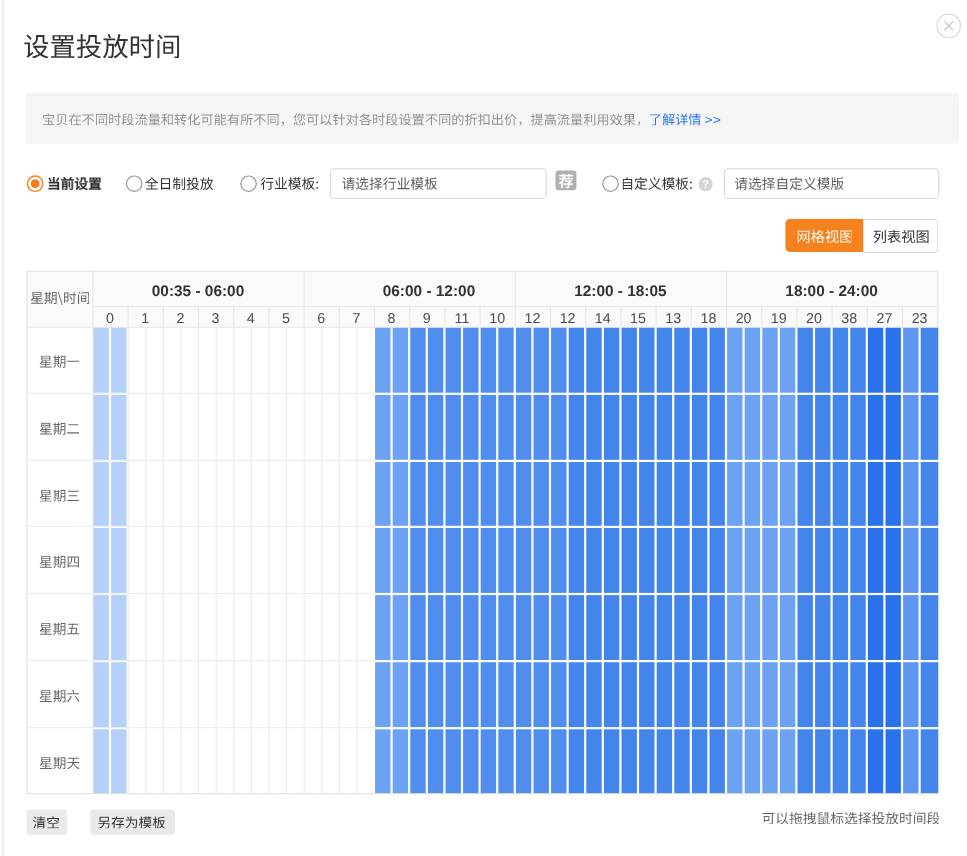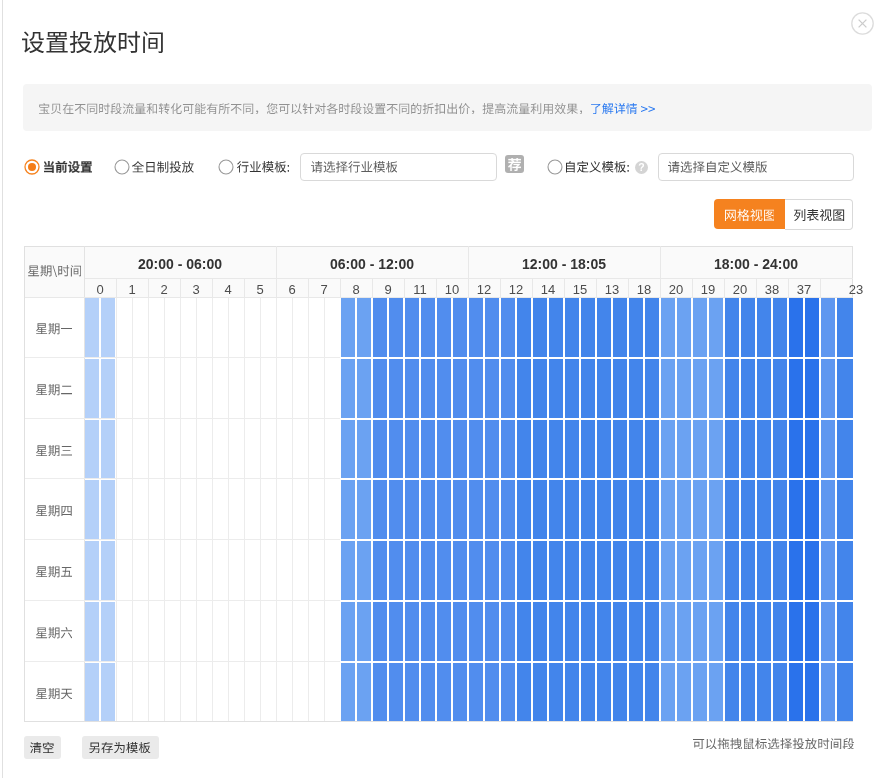--- a/index.html
+++ b/index.html
@@ -100,22 +100,22 @@
 <div class="abs" style="left:532px;top:278px;width:1px;height:19px;background:#e8e8e8;"></div>
 <div class="abs" style="left:564px;top:278px;width:1px;height:19px;background:#e8e8e8;"></div>
 <div class="abs" style="left:596px;top:278px;width:1px;height:19px;background:#e8e8e8;"></div>
 <div class="abs" style="left:628px;top:278px;width:1px;height:19px;background:#e8e8e8;"></div>
 <div class="abs" style="left:660px;top:278px;width:1px;height:19px;background:#e8e8e8;"></div>
 <div class="abs" style="left:692px;top:278px;width:1px;height:19px;background:#e8e8e8;"></div>
 <div class="abs" style="left:724px;top:278px;width:1px;height:19px;background:#e8e8e8;"></div>
 <div class="abs" style="left:756px;top:278px;width:1px;height:19px;background:#e8e8e8;"></div>
 <div class="abs" style="left:788px;top:278px;width:1px;height:19px;background:#e8e8e8;"></div>
 <div class="abs" style="left:820px;top:278px;width:1px;height:19px;background:#e8e8e8;"></div>
-<div class="abs" style="left:120px;top:256.5px;width:120px;text-align:center;font-size:14px;font-weight:bold;color:#333;line-height:14px;">20:00 - 06:00</div>
-<div class="abs" style="left:312px;top:256.5px;width:120px;text-align:center;font-size:14px;font-weight:bold;color:#333;line-height:14px;">06:00 - 12:00</div>
+<div class="abs" style="left:120px;top:256.5px;width:120px;text-align:center;font-size:14px;font-weight:bold;color:#333;line-height:14px;">00:35 - 06:00</div>
+<div class="abs" style="left:312px;top:256.5px;width:120px;text-align:right;font-size:14px;font-weight:bold;color:#333;line-height:14px;">06:00 - 12:00</div>
 <div class="abs" style="left:504px;top:256.5px;width:120px;text-align:center;font-size:14px;font-weight:bold;color:#333;line-height:14px;">12:00 - 18:05</div>
 <div class="abs" style="left:696px;top:256.5px;width:120px;text-align:center;font-size:14px;font-weight:bold;color:#333;line-height:14px;">18:00 - 24:00</div>
 <svg style="position:absolute;left:27.5px;top:264.7px;" width="53.2" height="12.7" viewBox="0.62 -10.44 53.19 12.68">
     <path fill="#666666" d="M2.3 -2.3H10.4V-1.5H2.3ZM2.5 -4.3H10.9V-3.5H2.5ZM0.8 -0.2H11.7V0.7H0.8ZM5.8 -5.3H6.8V0.4H5.8ZM3.0 -7.4V-6.3H9.5V-7.4ZM3.0 -9.2V-8.1H9.5V-9.2ZM2.1 -10.0H10.4V-5.6H2.1ZM2.9 -5.5 3.8 -5.3Q3.6 -4.7 3.2 -4.1Q2.8 -3.5 2.3 -3.0Q1.9 -2.5 1.4 -2.1Q1.3 -2.1 1.2 -2.3Q1.0 -2.4 0.9 -2.5Q0.7 -2.6 0.6 -2.7Q1.3 -3.2 1.9 -4.0Q2.5 -4.7 2.9 -5.5Z M20.1 -9.9H23.6V-9.0H20.1ZM20.1 -7.0H23.6V-6.2H20.1ZM20.1 -4.1H23.6V-3.2H20.1ZM23.2 -9.9H24.1V-0.2Q24.1 0.2 24.0 0.4Q23.9 0.7 23.6 0.8Q23.4 0.9 22.9 0.9Q22.4 1.0 21.8 1.0Q21.7 0.8 21.6 0.5Q21.6 0.2 21.5 0.0Q22.0 0.1 22.4 0.1Q22.8 0.1 22.9 0.1Q23.1 0.0 23.1 -0.0Q23.2 -0.1 23.2 -0.2ZM19.8 -9.9H20.6V-5.3Q20.6 -4.6 20.6 -3.8Q20.5 -3.0 20.4 -2.1Q20.3 -1.2 20.0 -0.4Q19.8 0.4 19.4 1.1Q19.3 1.0 19.1 0.9Q19.0 0.8 18.9 0.7Q18.7 0.6 18.6 0.5Q19.1 -0.3 19.4 -1.3Q19.6 -2.4 19.7 -3.4Q19.8 -4.4 19.8 -5.3ZM13.2 -8.8H19.1V-8.0H13.2ZM14.6 -6.9H17.8V-6.1H14.6ZM14.6 -4.9H17.8V-4.2H14.6ZM13.0 -2.9H19.1V-2.1H13.0ZM14.2 -10.4H15.1V-2.6H14.2ZM17.3 -10.4H18.2V-2.6H17.3ZM14.7 -1.8 15.6 -1.5Q15.3 -0.8 14.8 -0.1Q14.3 0.5 13.8 1.0Q13.7 0.9 13.5 0.8Q13.4 0.7 13.3 0.6Q13.1 0.5 13.0 0.5Q13.5 0.0 14.0 -0.6Q14.4 -1.2 14.7 -1.8ZM16.5 -1.4 17.2 -1.8Q17.5 -1.5 17.7 -1.2Q18.0 -0.8 18.2 -0.5Q18.4 -0.2 18.6 0.1L17.8 0.5Q17.7 0.3 17.5 -0.1Q17.3 -0.4 17.0 -0.8Q16.8 -1.1 16.5 -1.4Z M28.9 2.2 25.2 -9.9H26.0L29.8 2.2Z M31.4 -9.5H34.8V-1.3H31.4V-2.2H33.9V-8.6H31.4ZM31.4 -5.9H34.3V-5.0H31.4ZM30.9 -9.5H31.8V-0.3H30.9ZM35.4 -8.0H41.9V-7.1H35.4ZM39.5 -10.4H40.4V-0.4Q40.4 0.1 40.3 0.3Q40.1 0.6 39.8 0.7Q39.4 0.8 38.8 0.9Q38.2 0.9 37.3 0.9Q37.2 0.7 37.1 0.4Q37.0 0.1 36.9 -0.1Q37.4 -0.1 37.9 -0.1Q38.3 -0.1 38.6 -0.1Q39.0 -0.1 39.1 -0.1Q39.3 -0.1 39.4 -0.2Q39.5 -0.2 39.5 -0.4ZM35.8 -5.7 36.6 -6.1Q36.9 -5.6 37.3 -5.0Q37.7 -4.5 38.0 -4.0Q38.4 -3.5 38.6 -3.1L37.7 -2.6Q37.5 -3.0 37.2 -3.5Q36.9 -4.0 36.5 -4.6Q36.2 -5.2 35.8 -5.7Z M43.5 -7.7H44.5V1.0H43.5ZM43.7 -9.9 44.4 -10.3Q44.8 -10.1 45.0 -9.8Q45.4 -9.4 45.6 -9.1Q45.9 -8.8 46.0 -8.6L45.2 -8.1Q45.1 -8.3 44.8 -8.6Q44.6 -9.0 44.3 -9.3Q44.0 -9.6 43.7 -9.9ZM46.8 -9.8H53.4V-8.9H46.8ZM52.9 -9.8H53.8V-0.1Q53.8 0.2 53.7 0.5Q53.6 0.7 53.4 0.8Q53.1 0.9 52.7 0.9Q52.3 0.9 51.7 0.9Q51.7 0.8 51.6 0.5Q51.5 0.2 51.4 0.1Q51.8 0.1 52.2 0.1Q52.5 0.1 52.6 0.1Q52.8 0.1 52.8 0.0Q52.9 -0.0 52.9 -0.1ZM47.1 -3.7V-2.0H50.1V-3.7ZM47.1 -6.1V-4.5H50.1V-6.1ZM46.3 -6.9H51.0V-1.2H46.3Z"></path>
   </svg>
 <div class="abs" style="left:84px;top:282px;width:32px;text-align:center;font-size:13px;color:#4d4d4d;line-height:16px;">0</div>
 <div class="abs" style="left:116px;top:282px;width:32px;text-align:center;font-size:13px;color:#4d4d4d;line-height:16px;">1</div>
 <div class="abs" style="left:148px;top:282px;width:32px;text-align:center;font-size:13px;color:#4d4d4d;line-height:16px;">2</div>
 <div class="abs" style="left:180px;top:282px;width:32px;text-align:center;font-size:13px;color:#4d4d4d;line-height:16px;">3</div>
 <div class="abs" style="left:212px;top:282px;width:32px;text-align:center;font-size:13px;color:#4d4d4d;line-height:16px;">4</div>
@@ -129,22 +129,22 @@
 <div class="abs" style="left:468px;top:282px;width:32px;text-align:center;font-size:13px;color:#4d4d4d;line-height:16px;">12</div>
 <div class="abs" style="left:500px;top:282px;width:32px;text-align:center;font-size:13px;color:#4d4d4d;line-height:16px;">12</div>
 <div class="abs" style="left:532px;top:282px;width:32px;text-align:center;font-size:13px;color:#4d4d4d;line-height:16px;">14</div>
 <div class="abs" style="left:564px;top:282px;width:32px;text-align:center;font-size:13px;color:#4d4d4d;line-height:16px;">15</div>
 <div class="abs" style="left:596px;top:282px;width:32px;text-align:center;font-size:13px;color:#4d4d4d;line-height:16px;">13</div>
 <div class="abs" style="left:628px;top:282px;width:32px;text-align:center;font-size:13px;color:#4d4d4d;line-height:16px;">18</div>
 <div class="abs" style="left:660px;top:282px;width:32px;text-align:center;font-size:13px;color:#4d4d4d;line-height:16px;">20</div>
 <div class="abs" style="left:692px;top:282px;width:32px;text-align:center;font-size:13px;color:#4d4d4d;line-height:16px;">19</div>
 <div class="abs" style="left:724px;top:282px;width:32px;text-align:center;font-size:13px;color:#4d4d4d;line-height:16px;">20</div>
 <div class="abs" style="left:756px;top:282px;width:32px;text-align:center;font-size:13px;color:#4d4d4d;line-height:16px;">38</div>
-<div class="abs" style="left:788px;top:282px;width:32px;text-align:center;font-size:13px;color:#4d4d4d;line-height:16px;">37</div>
-<div class="abs" style="left:820px;top:282px;width:32px;text-align:center;font-size:13px;color:#4d4d4d;line-height:16px;margin-left:20px;">23</div>
+<div class="abs" style="left:788px;top:282px;width:32px;text-align:center;font-size:13px;color:#4d4d4d;line-height:16px;">27</div>
+<div class="abs" style="left:820px;top:282px;width:32px;text-align:center;font-size:13px;color:#4d4d4d;line-height:16px;">23</div>
 <svg style="position:absolute;left:35.8px;top:323.3px;" width="36.4" height="11.4" viewBox="0.62 -10.35 36.38 11.40">
     <path fill="#666666" d="M2.3 -2.3H10.4V-1.5H2.3ZM2.5 -4.3H10.9V-3.5H2.5ZM0.8 -0.2H11.7V0.7H0.8ZM5.8 -5.3H6.8V0.4H5.8ZM3.0 -7.4V-6.3H9.5V-7.4ZM3.0 -9.2V-8.1H9.5V-9.2ZM2.1 -10.0H10.4V-5.6H2.1ZM2.9 -5.5 3.8 -5.3Q3.6 -4.7 3.2 -4.1Q2.8 -3.5 2.3 -3.0Q1.9 -2.5 1.4 -2.1Q1.3 -2.1 1.2 -2.3Q1.0 -2.4 0.9 -2.5Q0.7 -2.6 0.6 -2.7Q1.3 -3.2 1.9 -4.0Q2.5 -4.7 2.9 -5.5Z M20.1 -9.9H23.6V-9.0H20.1ZM20.1 -7.0H23.6V-6.2H20.1ZM20.1 -4.1H23.6V-3.2H20.1ZM23.2 -9.9H24.1V-0.2Q24.1 0.2 24.0 0.4Q23.9 0.7 23.6 0.8Q23.4 0.9 22.9 0.9Q22.4 1.0 21.8 1.0Q21.7 0.8 21.6 0.5Q21.6 0.2 21.5 0.0Q22.0 0.1 22.4 0.1Q22.8 0.1 22.9 0.1Q23.1 0.0 23.1 -0.0Q23.2 -0.1 23.2 -0.2ZM19.8 -9.9H20.6V-5.3Q20.6 -4.6 20.6 -3.8Q20.5 -3.0 20.4 -2.1Q20.3 -1.2 20.0 -0.4Q19.8 0.4 19.4 1.1Q19.3 1.0 19.1 0.9Q19.0 0.8 18.9 0.7Q18.7 0.6 18.6 0.5Q19.1 -0.3 19.4 -1.3Q19.6 -2.4 19.7 -3.4Q19.8 -4.4 19.8 -5.3ZM13.2 -8.8H19.1V-8.0H13.2ZM14.6 -6.9H17.8V-6.1H14.6ZM14.6 -4.9H17.8V-4.2H14.6ZM13.0 -2.9H19.1V-2.1H13.0ZM14.2 -10.4H15.1V-2.6H14.2ZM17.3 -10.4H18.2V-2.6H17.3ZM14.7 -1.8 15.6 -1.5Q15.3 -0.8 14.8 -0.1Q14.3 0.5 13.8 1.0Q13.7 0.9 13.5 0.8Q13.4 0.7 13.3 0.6Q13.1 0.5 13.0 0.5Q13.5 0.0 14.0 -0.6Q14.4 -1.2 14.7 -1.8ZM16.5 -1.4 17.2 -1.8Q17.5 -1.5 17.7 -1.2Q18.0 -0.8 18.2 -0.5Q18.4 -0.2 18.6 0.1L17.8 0.5Q17.7 0.3 17.5 -0.1Q17.3 -0.4 17.0 -0.8Q16.8 -1.1 16.5 -1.4Z M25.6 -5.4H37.0V-4.4H25.6Z"></path>
   </svg>
 <svg style="position:absolute;left:35.9px;top:384.3px;" width="36.2" height="11.4" viewBox="0.62 -10.35 36.19 11.40">
     <path fill="#666666" d="M2.3 -2.3H10.4V-1.5H2.3ZM2.5 -4.3H10.9V-3.5H2.5ZM0.8 -0.2H11.7V0.7H0.8ZM5.8 -5.3H6.8V0.4H5.8ZM3.0 -7.4V-6.3H9.5V-7.4ZM3.0 -9.2V-8.1H9.5V-9.2ZM2.1 -10.0H10.4V-5.6H2.1ZM2.9 -5.5 3.8 -5.3Q3.6 -4.7 3.2 -4.1Q2.8 -3.5 2.3 -3.0Q1.9 -2.5 1.4 -2.1Q1.3 -2.1 1.2 -2.3Q1.0 -2.4 0.9 -2.5Q0.7 -2.6 0.6 -2.7Q1.3 -3.2 1.9 -4.0Q2.5 -4.7 2.9 -5.5Z M20.1 -9.9H23.6V-9.0H20.1ZM20.1 -7.0H23.6V-6.2H20.1ZM20.1 -4.1H23.6V-3.2H20.1ZM23.2 -9.9H24.1V-0.2Q24.1 0.2 24.0 0.4Q23.9 0.7 23.6 0.8Q23.4 0.9 22.9 0.9Q22.4 1.0 21.8 1.0Q21.7 0.8 21.6 0.5Q21.6 0.2 21.5 0.0Q22.0 0.1 22.4 0.1Q22.8 0.1 22.9 0.1Q23.1 0.0 23.1 -0.0Q23.2 -0.1 23.2 -0.2ZM19.8 -9.9H20.6V-5.3Q20.6 -4.6 20.6 -3.8Q20.5 -3.0 20.4 -2.1Q20.3 -1.2 20.0 -0.4Q19.8 0.4 19.4 1.1Q19.3 1.0 19.1 0.9Q19.0 0.8 18.9 0.7Q18.7 0.6 18.6 0.5Q19.1 -0.3 19.4 -1.3Q19.6 -2.4 19.7 -3.4Q19.8 -4.4 19.8 -5.3ZM13.2 -8.8H19.1V-8.0H13.2ZM14.6 -6.9H17.8V-6.1H14.6ZM14.6 -4.9H17.8V-4.2H14.6ZM13.0 -2.9H19.1V-2.1H13.0ZM14.2 -10.4H15.1V-2.6H14.2ZM17.3 -10.4H18.2V-2.6H17.3ZM14.7 -1.8 15.6 -1.5Q15.3 -0.8 14.8 -0.1Q14.3 0.5 13.8 1.0Q13.7 0.9 13.5 0.8Q13.4 0.7 13.3 0.6Q13.1 0.5 13.0 0.5Q13.5 0.0 14.0 -0.6Q14.4 -1.2 14.7 -1.8ZM16.5 -1.4 17.2 -1.8Q17.5 -1.5 17.7 -1.2Q18.0 -0.8 18.2 -0.5Q18.4 -0.2 18.6 0.1L17.8 0.5Q17.7 0.3 17.5 -0.1Q17.3 -0.4 17.0 -0.8Q16.8 -1.1 16.5 -1.4Z M26.8 -8.7H35.8V-7.7H26.8ZM25.7 -1.3H36.8V-0.2H25.7Z"></path>
   </svg>
 <svg style="position:absolute;left:36.0px;top:444.8px;" width="36.0" height="11.4" viewBox="0.62 -10.35 36.05 11.40">
     <path fill="#666666" d="M2.3 -2.3H10.4V-1.5H2.3ZM2.5 -4.3H10.9V-3.5H2.5ZM0.8 -0.2H11.7V0.7H0.8ZM5.8 -5.3H6.8V0.4H5.8ZM3.0 -7.4V-6.3H9.5V-7.4ZM3.0 -9.2V-8.1H9.5V-9.2ZM2.1 -10.0H10.4V-5.6H2.1ZM2.9 -5.5 3.8 -5.3Q3.6 -4.7 3.2 -4.1Q2.8 -3.5 2.3 -3.0Q1.9 -2.5 1.4 -2.1Q1.3 -2.1 1.2 -2.3Q1.0 -2.4 0.9 -2.5Q0.7 -2.6 0.6 -2.7Q1.3 -3.2 1.9 -4.0Q2.5 -4.7 2.9 -5.5Z M20.1 -9.9H23.6V-9.0H20.1ZM20.1 -7.0H23.6V-6.2H20.1ZM20.1 -4.1H23.6V-3.2H20.1ZM23.2 -9.9H24.1V-0.2Q24.1 0.2 24.0 0.4Q23.9 0.7 23.6 0.8Q23.4 0.9 22.9 0.9Q22.4 1.0 21.8 1.0Q21.7 0.8 21.6 0.5Q21.6 0.2 21.5 0.0Q22.0 0.1 22.4 0.1Q22.8 0.1 22.9 0.1Q23.1 0.0 23.1 -0.0Q23.2 -0.1 23.2 -0.2ZM19.8 -9.9H20.6V-5.3Q20.6 -4.6 20.6 -3.8Q20.5 -3.0 20.4 -2.1Q20.3 -1.2 20.0 -0.4Q19.8 0.4 19.4 1.1Q19.3 1.0 19.1 0.9Q19.0 0.8 18.9 0.7Q18.7 0.6 18.6 0.5Q19.1 -0.3 19.4 -1.3Q19.6 -2.4 19.7 -3.4Q19.8 -4.4 19.8 -5.3ZM13.2 -8.8H19.1V-8.0H13.2ZM14.6 -6.9H17.8V-6.1H14.6ZM14.6 -4.9H17.8V-4.2H14.6ZM13.0 -2.9H19.1V-2.1H13.0ZM14.2 -10.4H15.1V-2.6H14.2ZM17.3 -10.4H18.2V-2.6H17.3ZM14.7 -1.8 15.6 -1.5Q15.3 -0.8 14.8 -0.1Q14.3 0.5 13.8 1.0Q13.7 0.9 13.5 0.8Q13.4 0.7 13.3 0.6Q13.1 0.5 13.0 0.5Q13.5 0.0 14.0 -0.6Q14.4 -1.2 14.7 -1.8ZM16.5 -1.4 17.2 -1.8Q17.5 -1.5 17.7 -1.2Q18.0 -0.8 18.2 -0.5Q18.4 -0.2 18.6 0.1L17.8 0.5Q17.7 0.3 17.5 -0.1Q17.3 -0.4 17.0 -0.8Q16.8 -1.1 16.5 -1.4Z M26.5 -9.3H36.0V-8.3H26.5ZM27.3 -5.2H35.0V-4.3H27.3ZM25.8 -0.9H36.7V0.1H25.8Z"></path>
   </svg>
 <svg style="position:absolute;left:36.1px;top:505.3px;" width="35.7" height="11.4" viewBox="0.62 -10.35 35.74 11.40">

